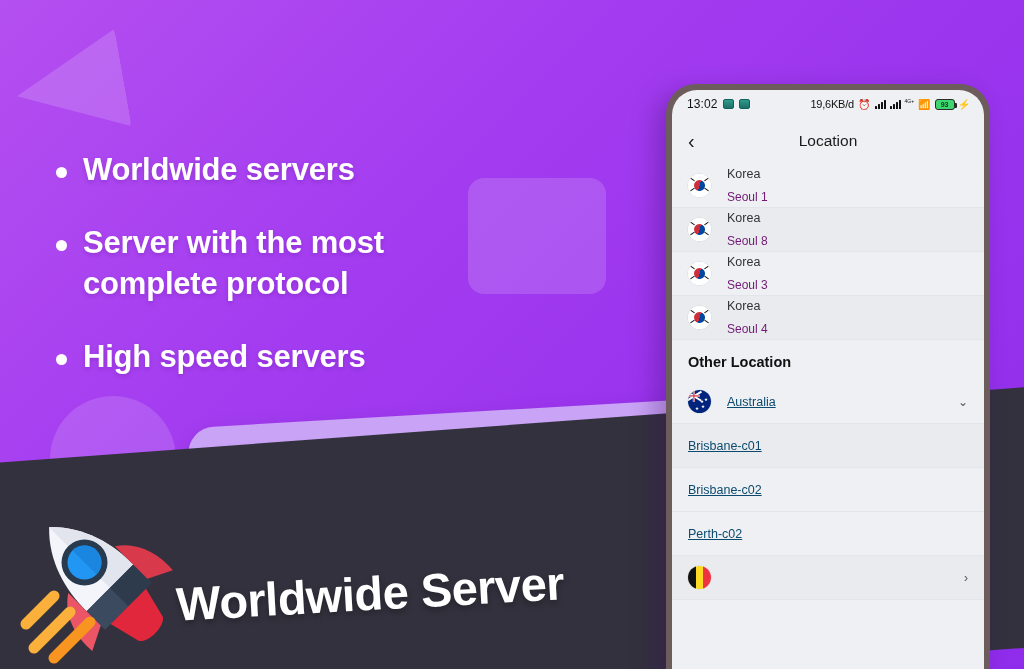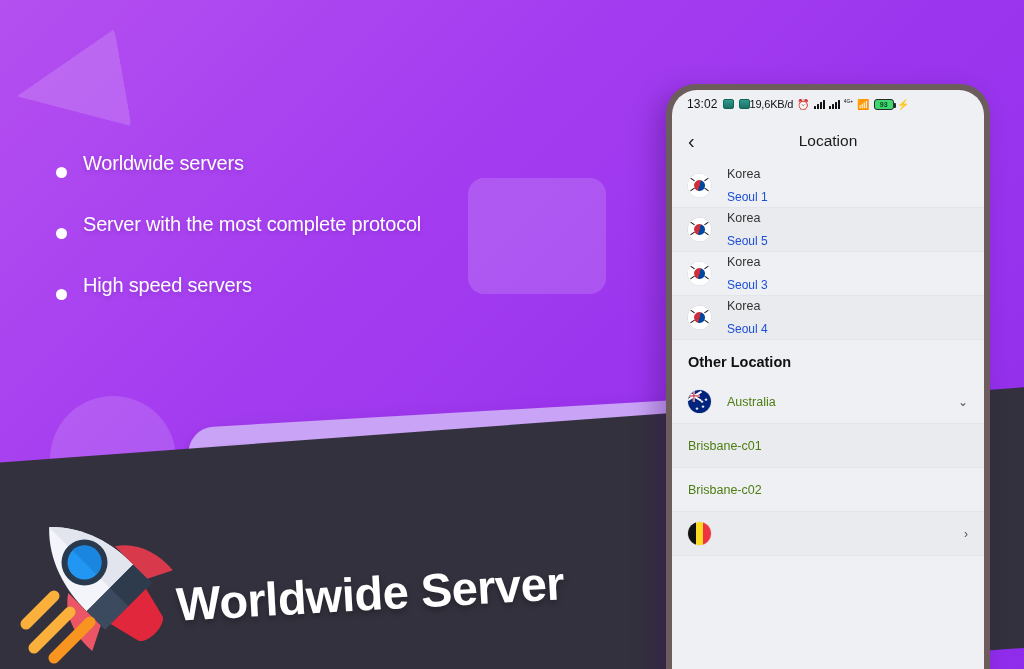--- a/index.html
+++ b/index.html
@@ -76,22 +76,22 @@
   }
   .bullet-dot {
     flex:0 0 auto;
     width:11px; height:11px;
     border-radius:50%;
     background:#fff;
     margin-top:17px;
     margin-right:16px;
   }
   .bullet-text {
-    font-size:20px;
-    font-weight:normal;
+    font-size:31px;
+    font-weight:bold;
     line-height:1.30;
     letter-spacing:-.2px;
     text-shadow:0 2px 4px rgba(80,10,130,.25);
   }
 
   
   .flag-strip {
     position:absolute;
     left:190px; top:412px;
     width:560px; height:116px;
@@ -185,21 +185,21 @@
     border-radius:25px 25px 0 0;
     overflow:hidden;
     position:relative;
   }
 
   
   .statusbar {
     height:28px;
     display:flex;
     align-items:center;
-    justify-content:flex-start;
+    justify-content:space-between;
     padding:0 13px 0 15px;
     font-size:11.5px;
     color:#111;
   }
   .sb-left { display:flex; align-items:center; gap:5px; }
   .sb-time { font-size:12px; font-weight:500; letter-spacing:.1px; }
   .sb-note {
     width:11px; height:10px; border-radius:2px;
     background:linear-gradient(#2e9c8e,#1d6f66);
     border:1px solid #156058;
@@ -261,22 +261,22 @@
     width:23px; height:23px;
     border-radius:50%;
     margin-right:16px;
     position:relative;
     overflow:hidden;
     background:#fff;
     box-shadow:0 0 0 .5px rgba(0,0,0,.10);
   }
   .row-texts { display:flex; flex-direction:column; justify-content:center; flex:1; min-width:0; }
   .row-title { font-size:12.5px; color:#333; line-height:15px; }
-  .row-sub { font-size:12px; color:#1d4ed8; line-height:15px;margin-top:8px; }
-  .row-single { font-size:12.5px; color:#4d7c0f; }
+  .row-sub { font-size:12px; color:#701a75; line-height:15px;margin-top:8px; }
+  .row-single { font-size:12.5px; color:#0c4a6e;text-decoration:underline; }
   .chev { color:#555; font-size:12px; margin-left:auto; }
 
   
   .kr-bg { position:absolute; inset:0; background:#fff; }
   .kr-circle {
     position:absolute; left:50%; top:50%;
     width:11px; height:11px; margin:-5.5px 0 0 -5.5px;
     border-radius:50%;
     background:linear-gradient(135deg,#cd2e3a 0 50%,#0047a0 50% 100%);
     transform:rotate(-30deg);
@@ -441,21 +441,21 @@
           <span class="flag-circle">
             <span class="kr-bg"></span>
               <span class="kr-circle"></span>
             <span class="kr-tri" style="left:2px;top:5px;transform:rotate(35deg)"></span>
             <span class="kr-tri" style="left:2px;top:15px;transform:rotate(-35deg)"></span>
             <span class="kr-tri" style="right:2px;top:5px;transform:rotate(-35deg)"></span>
             <span class="kr-tri" style="right:2px;top:15px;transform:rotate(35deg)"></span>
           </span>
           <span class="row-texts">
             <span class="row-title">Korea</span>
-            <span class="row-sub">Seoul 5</span>
+            <span class="row-sub">Seoul 8</span>
           </span>
         </div>
 
         <div class="row">
           <span class="flag-circle">
             <span class="kr-bg"></span>
               <span class="kr-circle"></span>
             <span class="kr-tri" style="left:2px;top:5px;transform:rotate(35deg)"></span>
             <span class="kr-tri" style="left:2px;top:15px;transform:rotate(-35deg)"></span>
             <span class="kr-tri" style="right:2px;top:5px;transform:rotate(-35deg)"></span>
@@ -505,20 +505,23 @@
           </span>
           <span class="chev">⌄</span>
         </div>
 
         <div class="row alt">
           <span class="row-single">Brisbane-c01</span>
         </div>
         <div class="row">
           <span class="row-single">Brisbane-c02</span>
         </div>
+        <div class="row">
+          <span class="row-single">Perth-c02</span>
+        </div>
 
         <div class="row alt">
           <span class="flag-circle">
             <span class="be-b"></span>
               <span class="be-y"></span>
               <span class="be-r"></span>
           </span>
           <span class="chev">›</span>
         </div>
 

